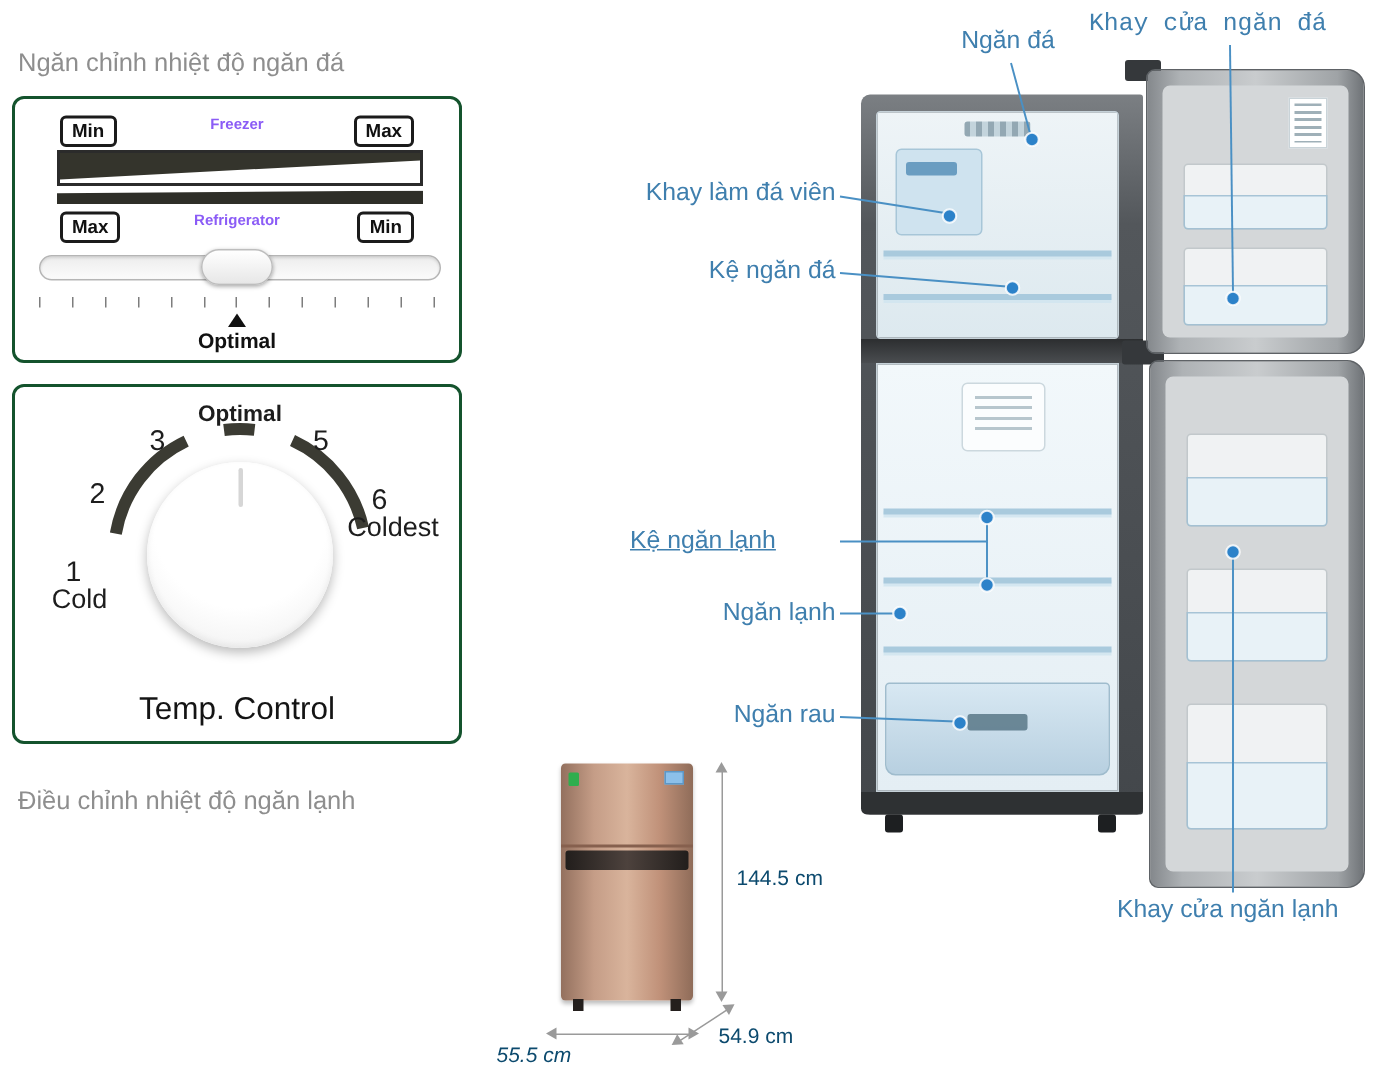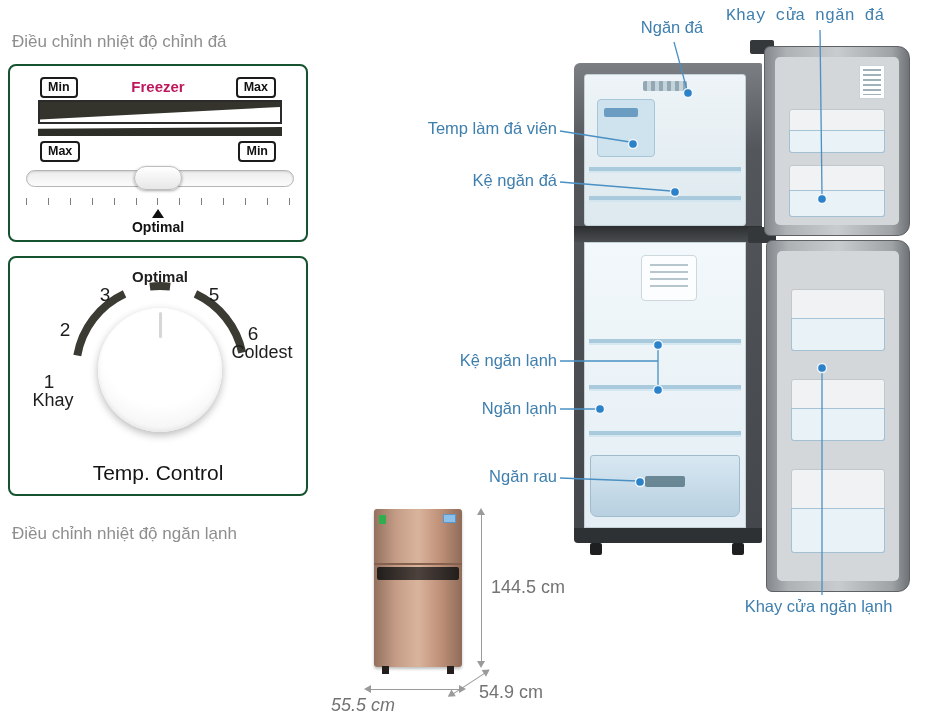--- a/index.html
+++ b/index.html
@@ -9,21 +9,21 @@
   
   .gray-title { position:absolute; font-size:17px; color:#8e8e8e; }
   .t-freezer { left:12px; top:32px; }
   .t-fridge  { left:12px; top:524px; }
 
   
   .panel { position:absolute; background:#fff; border:2px solid #14532d; border-radius:8px; }
   .panel1 { left:8px; top:64px; width:300px; height:178px; }
   .chip { position:absolute; border:2px solid #1b1b1b; border-radius:4px; padding:0 6px;
           font-size:12.5px; font-weight:bold; line-height:17px; color:#111; background:#fff; }
-  .scale-label { position:absolute; left:0; right:0; text-align:center; font-size:15px; font-weight:bold; color:#be185d; }
+  .scale-label { position:absolute; left:0; right:0; text-align:center; font-size:10px; font-weight:bold; color:#8b5cf6; }
   .wedge-box { position:absolute; left:28px; top:34px; width:244px; height:24px; border:2px solid #2b2b2b; background:#fff; }
   .wedge { position:absolute; inset:0; background:#34342c; clip-path:polygon(0 0, 100% 0, 100% 25%, 0 88%); }
   .dark-bar { position:absolute; left:28px; top:61px; width:244px; height:9px; background:#2e2e28;
               clip-path:polygon(0 20%, 100% 0, 100% 100%, 0 100%); }
   .slider-track { position:absolute; left:16px; top:104px; width:268px; height:17px;
                   border:1px solid #b5b5b5; border-radius:9px;
                   background:linear-gradient(180deg,#ededed,#fbfbfb); box-shadow:inset 0 1px 2px rgba(0,0,0,.12); }
   .slider-thumb { position:absolute; left:50%; top:100px; width:48px; height:24px; margin-left:-24px;
                   background:linear-gradient(180deg,#ffffff,#e7e7e7); border:1px solid #bdbdbd;
                   border-radius:12px; box-shadow:0 1px 3px rgba(0,0,0,.35); }
@@ -50,21 +50,21 @@
   .sf-body { position:absolute; left:374px; top:509px; width:88px; height:158px; border-radius:3px;
              background:linear-gradient(90deg,#93705e,#c59d87 25%,#d9b49c 50%,#c09179 75%,#8f6c59);
              box-shadow:0 2px 3px rgba(0,0,0,.25); }
   .sf-fzline { position:absolute; left:0; right:0; top:54px; height:2px; background:#86604e; }
   .sf-band { position:absolute; left:3px; right:3px; top:58px; height:13px;
              background:linear-gradient(90deg,#221e1c,#4d423d 50%,#221e1c); border-radius:2px; }
   .sf-green { position:absolute; left:5px; top:6px; width:7px; height:9px; background:#2fae4e; border-radius:1px; }
   .sf-blue { position:absolute; right:6px; top:5px; width:13px; height:9px; background:#8cc0ea; border:1px solid #5d97c6; }
   .sf-foot { position:absolute; bottom:-7px; width:7px; height:8px; background:#241f1d; }
   .dim-line { position:absolute; background:#9a9a9a; }
-  .dim-label { position:absolute; font-size:18px; color:#737373; }
+  .dim-label { position:absolute; font-size:14px; color:#0c4a6e; }
   .arrh { position:absolute; width:0; height:0; }
 
   
   .cab { position:absolute; left:574px; top:63px; width:188px; height:480px; border-radius:6px 2px 2px 6px;
          background:linear-gradient(180deg,#7b7f83,#53575b 18%,#43474b); }
   .fz-int { position:absolute; left:584px; top:74px; width:162px; height:152px; border:1px solid #c5d1d8;
             background:linear-gradient(180deg,#eef4f7,#dde9ef); border-radius:3px; }
   .vent { position:absolute; left:58px; top:6px; width:44px; height:10px; border-radius:2px;
           background:repeating-linear-gradient(90deg,#93a8b3 0 4px,#c3d4dc 4px 8px); }
   .icebox { position:absolute; left:12px; top:24px; width:58px; height:58px; background:#cfe3ef;
@@ -101,34 +101,35 @@
 
   
   .callout { position:absolute; font-size:16.5px; color:#3f7fae; }
   .overlay { position:absolute; left:0; top:0; pointer-events:none; }
 </style>
 </head>
 <body>
 
 <div class="canvas">
 
-  <div class="gray-title t-freezer">Điều chỉnh nhiệt độ chỉnh đá</div>
+  <div class="gray-title t-freezer">Ngăn chỉnh nhiệt độ ngăn đá</div>
   <div class="gray-title t-fridge">Điều chỉnh nhiệt độ ngăn lạnh</div>
 
   <div class="panel panel1">
     <span class="chip" style="left:30px; top:11px;">Min</span>
     <span class="scale-label" style="top:12px;">Freezer</span>
     <span class="chip" style="right:30px; top:11px;">Max</span>
 
     <div class="wedge-box">
       <div class="wedge"></div>
     </div>
     <div class="dark-bar"></div>
 
     <span class="chip" style="left:30px; top:75px;">Max</span>
+    <span class="scale-label" style="top:76px;">Refrigerator</span>
     <span class="chip" style="right:30px; top:75px;">Min</span>
 
     <div class="slider-track"></div>
     <div class="slider-thumb"></div>
 
     <div class="ticks">
       <i class="tick"></i>
         <i class="tick"></i>
         <i class="tick"></i>
         <i class="tick"></i>
@@ -150,21 +151,21 @@
     <svg class="dial-svg" width="296" height="236" viewBox="0 0 296 236">
       <circle cx="150" cy="112" r="84" fill="none" stroke="#3b3b33" stroke-width="8" pathLength="360" stroke-dasharray="0 190 55 18 14 18 53 12"></circle>
     </svg>
     <span class="dial-word dial-optimal" style="left:150px; top:18px;">Optimal</span>
     <span class="dial-num" style="left:95px; top:37px;">3</span>
     <span class="dial-num" style="left:204px; top:37px;">5</span>
     <span class="dial-num" style="left:55px; top:72px;">2</span>
     <span class="dial-num" style="left:243px; top:76px;">6</span>
     <span class="dial-word" style="left:252px; top:94px;">Coldest</span>
     <span class="dial-num" style="left:39px; top:124px;">1</span>
-    <span class="dial-word" style="left:43px; top:142px;">Khay</span>
+    <span class="dial-word" style="left:43px; top:142px;">Cold</span>
     <div class="knob">
       <div class="knob-indicator"></div>
     </div>
     <div class="temp-control">Temp. Control</div>
   </div>
 
   <div class="sf-body">
     <div class="sf-green"></div>
     <div class="sf-blue"></div>
     <div class="sf-fzline"></div>
@@ -270,20 +271,20 @@
       <circle cx="658" cy="345" r="4.5"></circle>
       <circle cx="658" cy="390" r="4.5"></circle>
       <circle cx="600" cy="409" r="4.5"></circle>
       <circle cx="640" cy="482" r="4.5"></circle>
       <circle cx="822" cy="368" r="4.5"></circle>
     </g>
   </svg>
 
   <div class="callout" style="left:622px; top:18px; width:100px; text-align:center;">Ngăn đá</div>
   <div class="callout" style="left:726px; top:6px; width:185px; text-align:left;font-family:Liberation Mono, monospace;">Khay cửa ngăn đá</div>
-  <div class="callout" style="left:390px; top:119px; width:167px; text-align:right;">Temp làm đá viên</div>
+  <div class="callout" style="left:390px; top:119px; width:167px; text-align:right;">Khay làm đá viên</div>
   <div class="callout" style="left:420px; top:171px; width:137px; text-align:right;">Kệ ngăn đá</div>
-  <div class="callout" style="left:420px; top:351px; width:137px; text-align:right;">Kệ ngăn lạnh</div>
+  <div class="callout" style="left:420px; top:351px; width:137px; text-decoration:underline;">Kệ ngăn lạnh</div>
   <div class="callout" style="left:420px; top:399px; width:137px; text-align:right;">Ngăn lạnh</div>
   <div class="callout" style="left:420px; top:467px; width:137px; text-align:right;">Ngăn rau</div>
   <div class="callout" style="left:726px; top:597px; width:185px; text-align:center;">Khay cửa ngăn lạnh</div>
 
 </div>
 
 </body></html>

